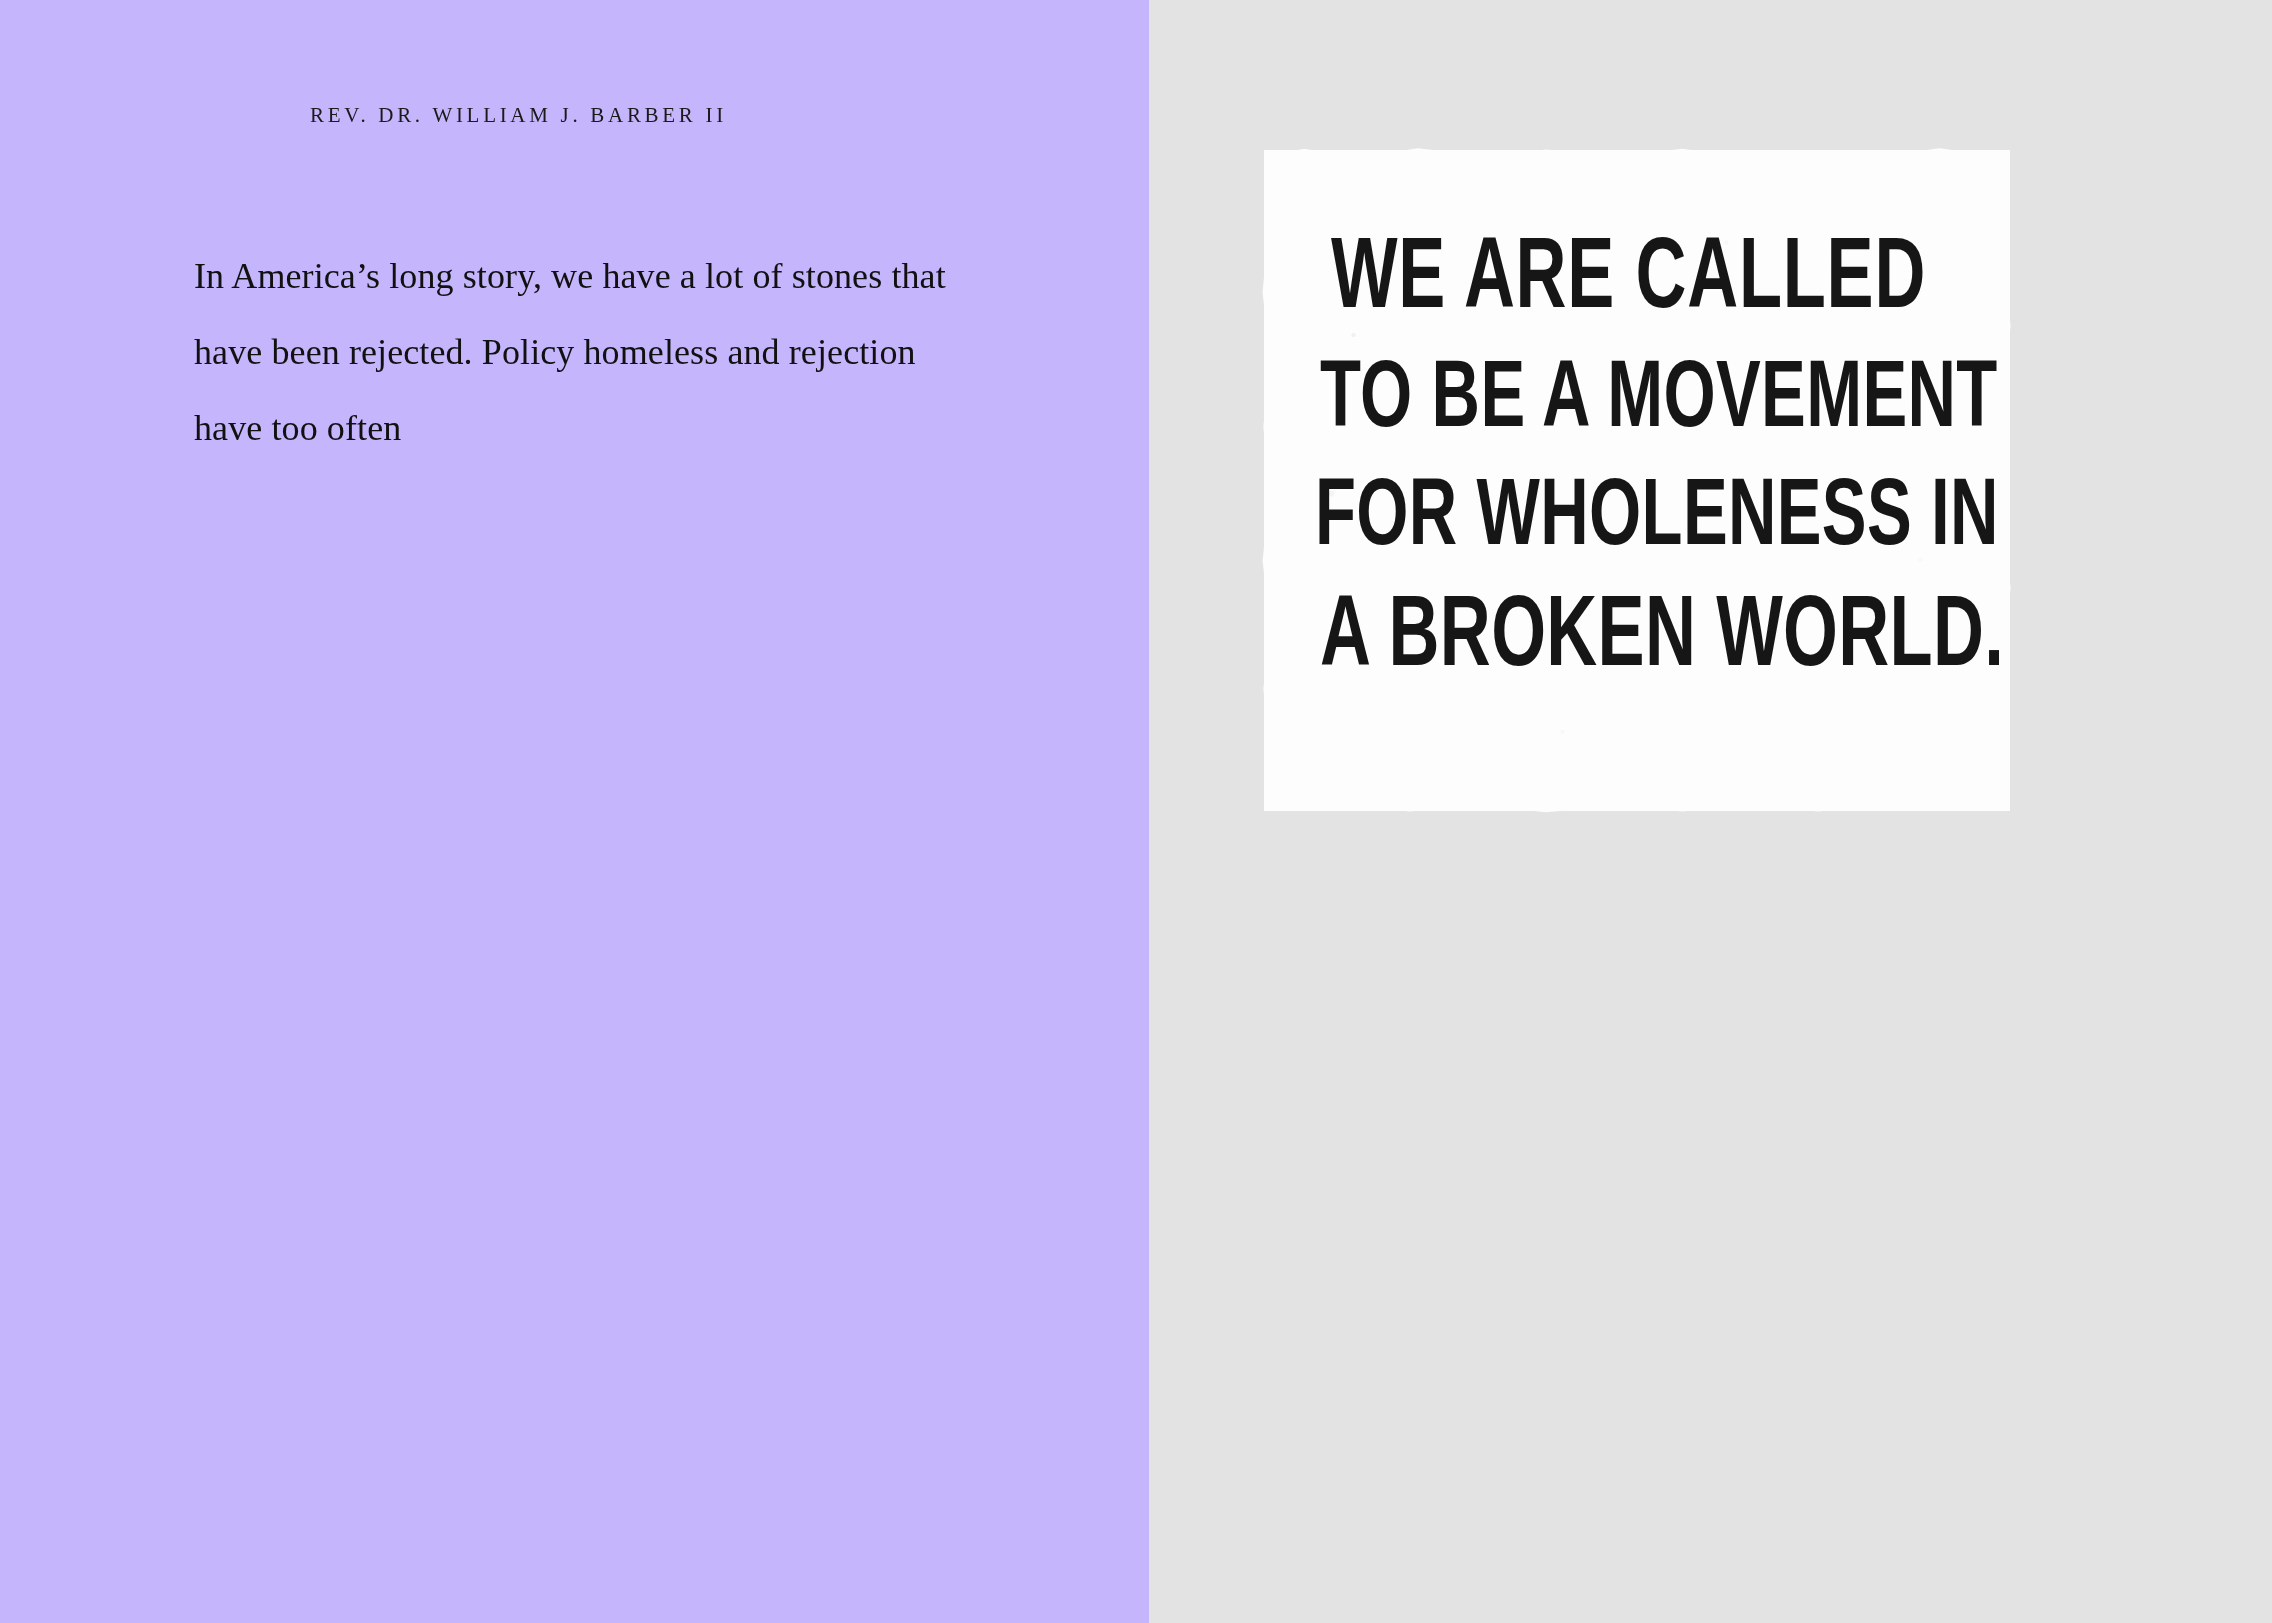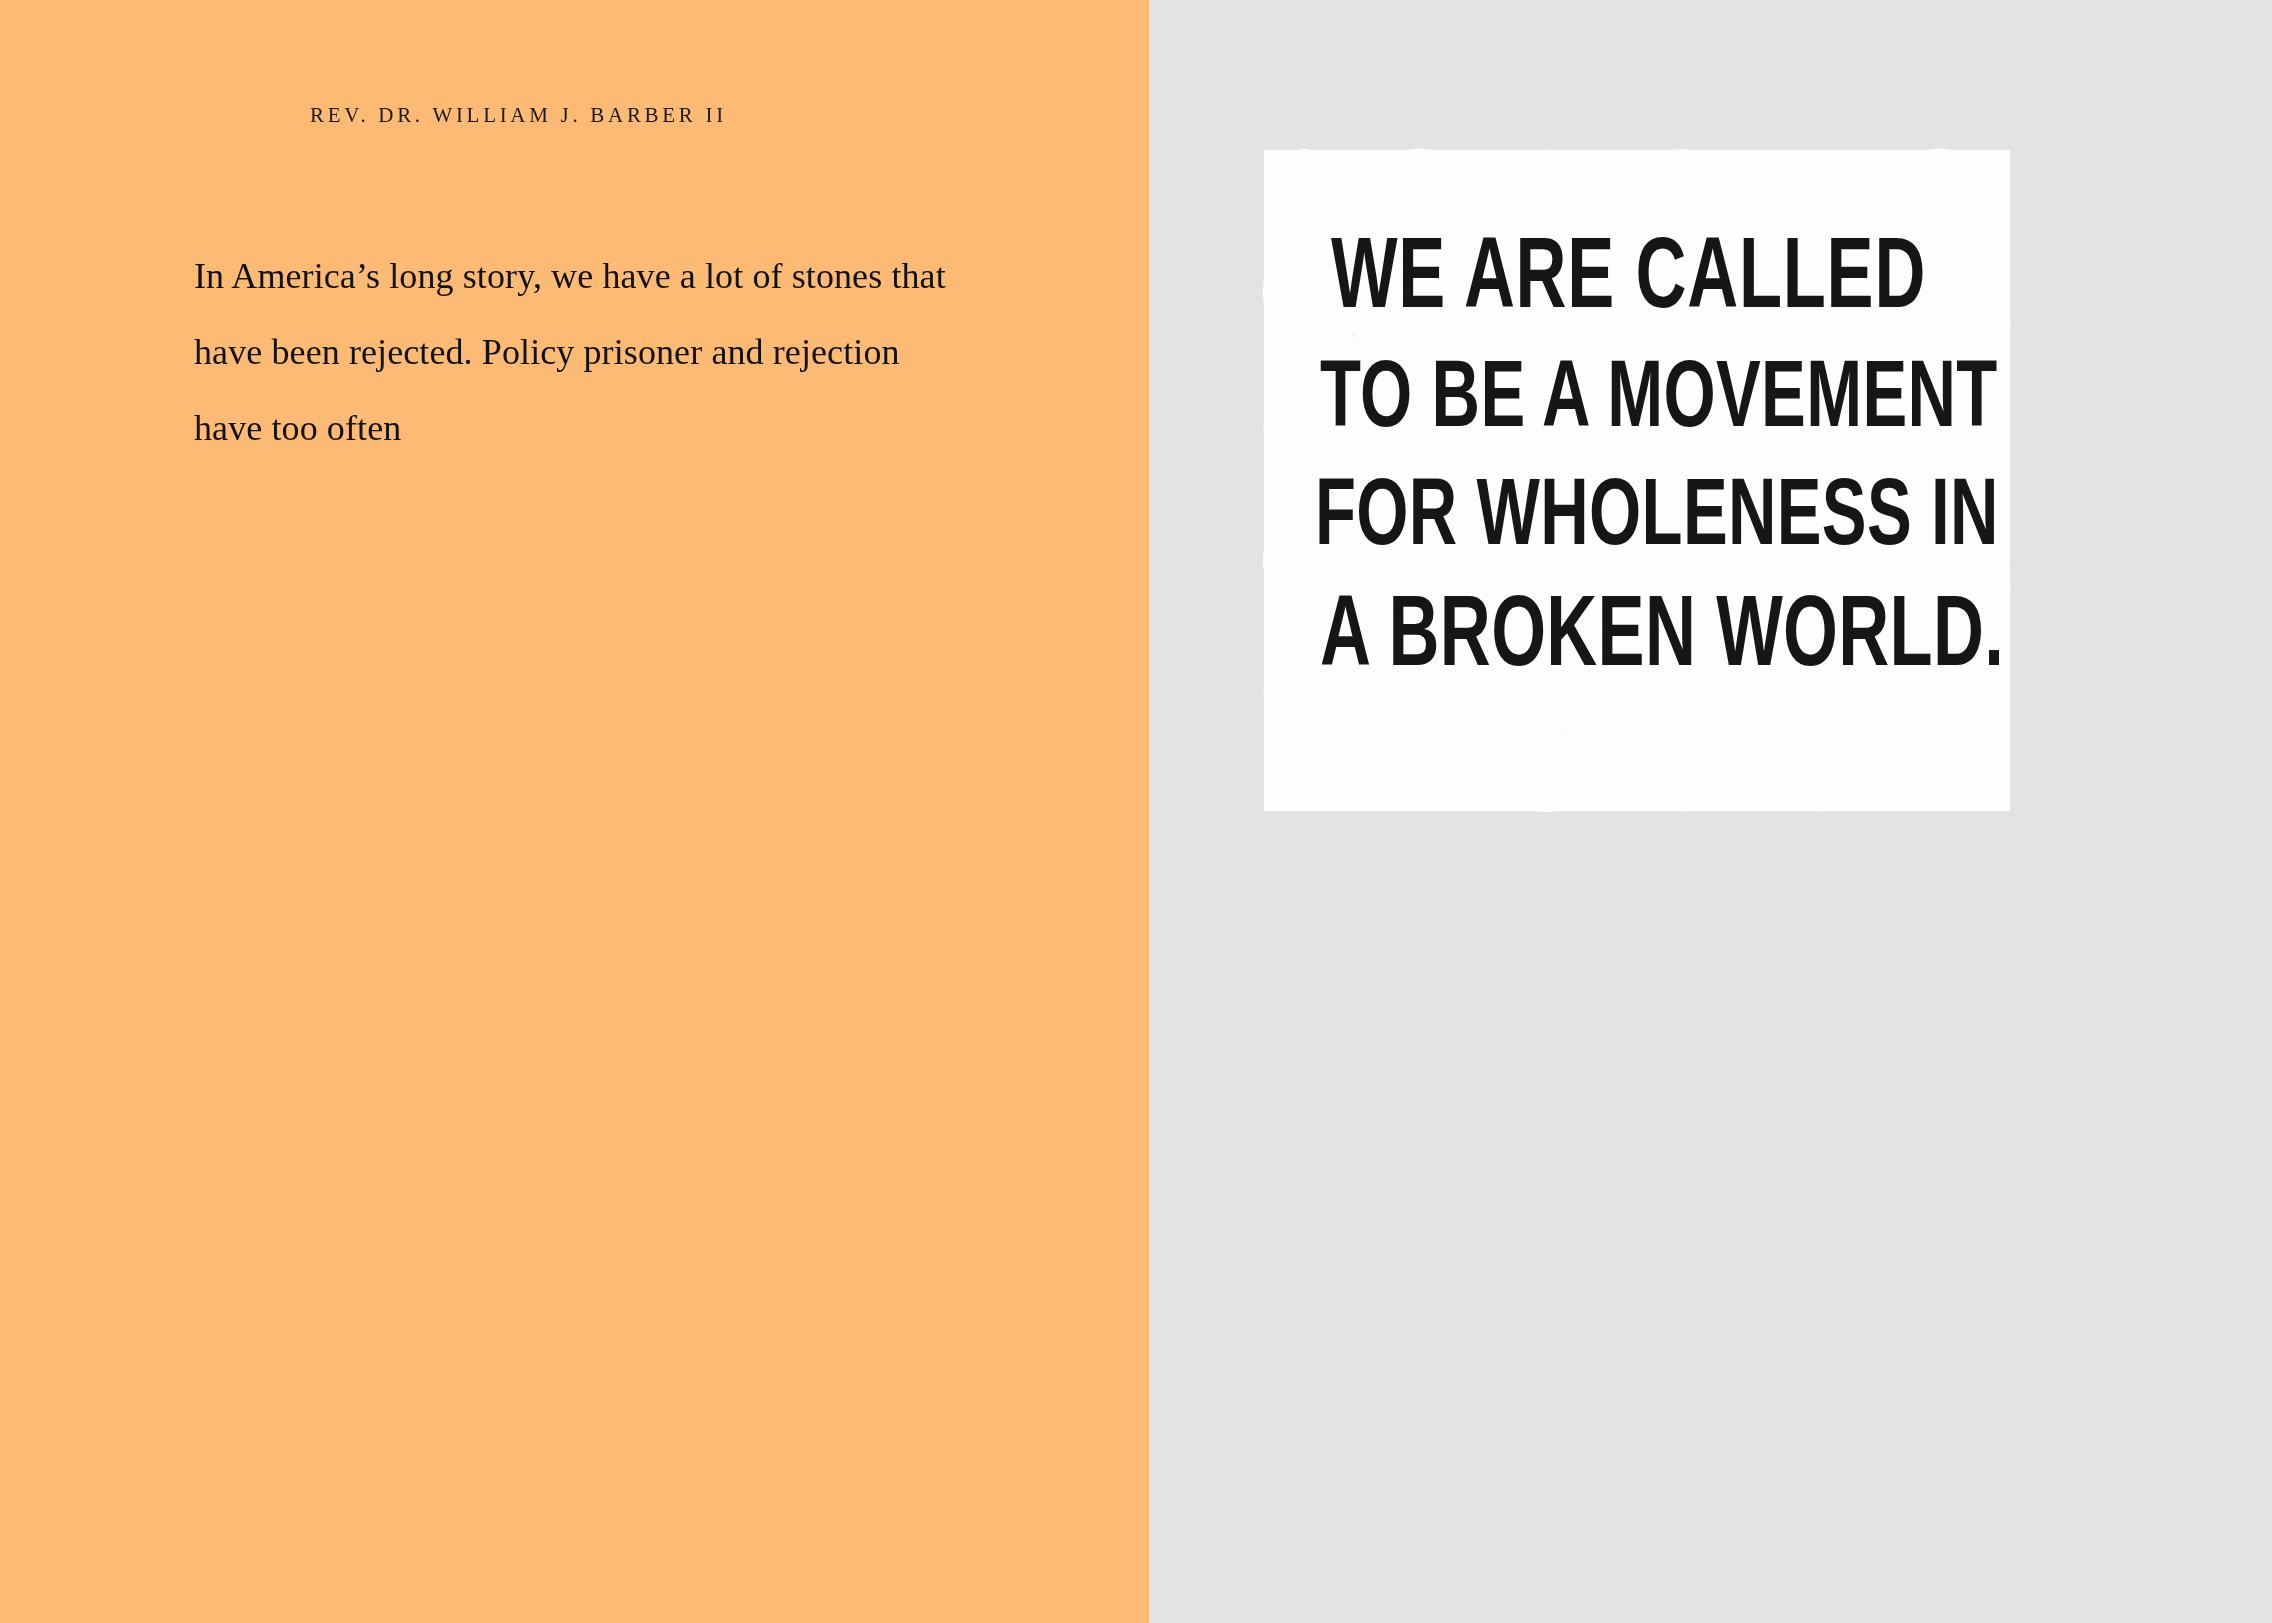--- a/index.html
+++ b/index.html
@@ -17,21 +17,21 @@
     display: flex;
     width: 2273px;
     height: 1623px;
   }
 
   
   .page-left {
     position: relative;
     width: 1149px;
     height: 1623px;
-    background: #fdba74;
+    background: #c4b5fd;
     flex: 0 0 1149px;
   }
   .running-head {
     position: absolute;
     left: 310px;
     top: 103px;
     font-family: "Liberation Serif", serif;
     font-size: 21px;
     letter-spacing: 3.7px;
     color: #1a1a1a;
@@ -153,21 +153,21 @@
 </head>
 <body>
 
 <div class="spread">
 
   <div class="page-left">
 
     <div class="running-head">REV. DR. WILLIAM J. BARBER II</div>
 
     <div class="body-col">
-      <p class="para">In America’s long story, we have a lot of stones that have been rejected. Policy prisoner and rejection have too often</p>
+      <p class="para">In America’s long story, we have a lot of stones that have been rejected. Policy homeless and rejection have too often</p>
     </div>
 
 
   </div>
 
   <div class="page-right">
     <div class="poster-wrap">
       <div class="poster">
         <div class="poster-inner">
           <div class="poster-line l1">WE ARE CALLED</div>

